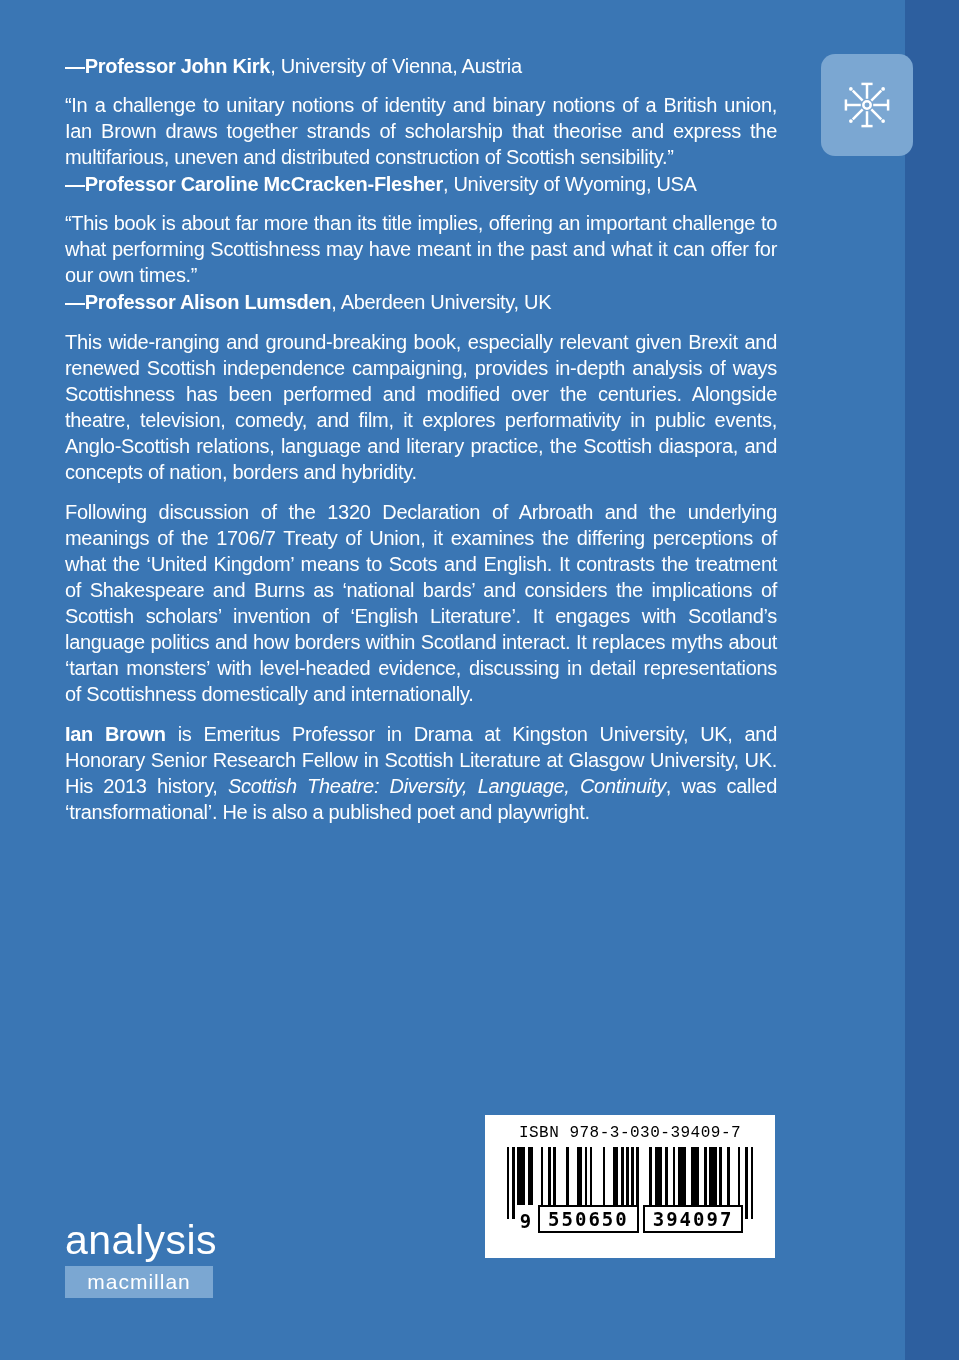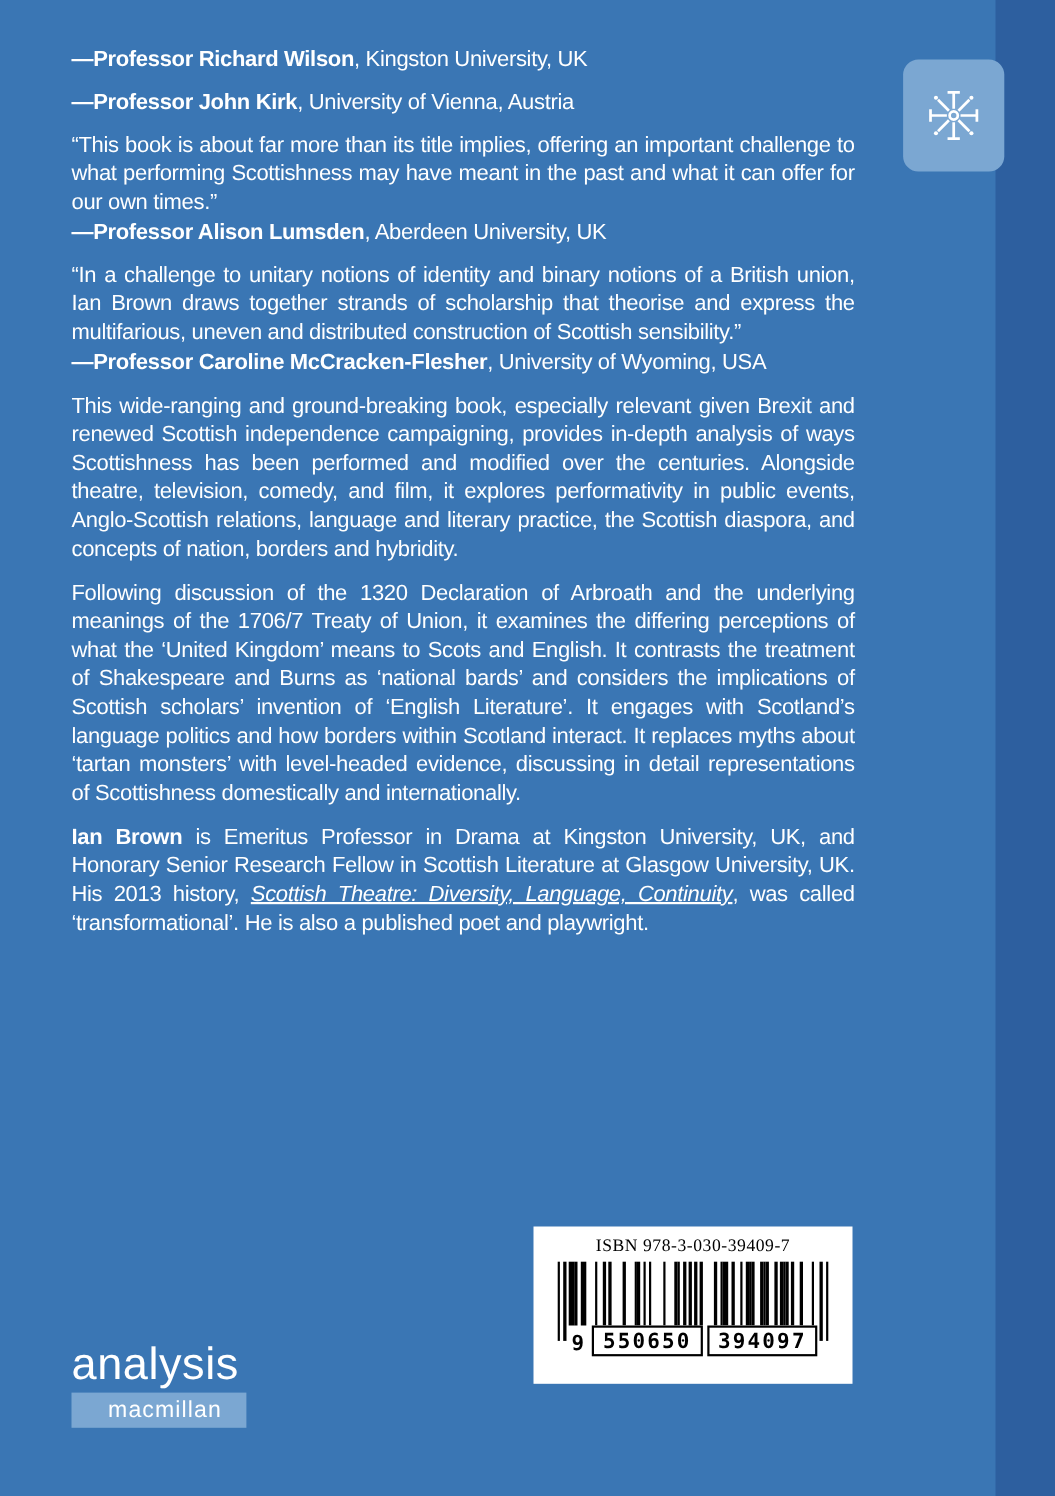--- a/index.html
+++ b/index.html
@@ -43,35 +43,35 @@
     letter-spacing: -0.3px;
   }
   .quote-block { margin-bottom: 13px; }
   .quote-text, .para, .bio { text-align: justify; }
   .attribution { margin-top: 1px; text-align: left; }
   .attribution b { font-weight: bold; }
   .para { margin: 0 0 14px 0; }
   .desc-section { margin-top: 14px; }
   .bio { margin-top: 13px; }
   .bio b { font-weight: bold; }
-  .bio i { font-style: italic; text-decoration: underline; }
+  .bio i { font-style: italic; }
 
   
   .barcode-box {
     position: absolute;
     left: 485px; top: 1115px;
     width: 290px; height: 143px;
     background: #ffffff;
     color: #000000;
     display: flex;
     flex-direction: column;
     align-items: center;
   }
   .isbn-label {
-    font-family: Liberation Serif, serif;
+    font-family: Liberation Mono, monospace;
     font-size: 16px;
     letter-spacing: 0.5px;
     margin-top: 9px;
     white-space: nowrap;
   }
   .bars {
     margin-top: 5px;
     display: flex;
     align-items: flex-start;
     height: 72px;
@@ -124,21 +124,21 @@
     letter-spacing: 0.5px;
     font-weight: 400;
   }
   .imprint-box {
     margin-top: 4px;
     width: 148px; height: 32px;
     background: #7ba7d2;
     color: #ffffff;
     font-size: 21px;
     letter-spacing: 1px;
-    display: flex; align-items: center; justify-content: center; padding-left: 11px;
+    display: flex; align-items: center; justify-content: center;
   }
 </style>
 </head>
 <body>
 
 <div class="cover">
 
   <div class="right-band"></div>
 
   <div class="pivot-tab">
@@ -161,35 +161,34 @@
           <circle cx="76" cy="76" r="3" fill="#ffffff" stroke="none"></circle>
         <line x1="43" y1="57" x2="27" y2="73"></line>
           <circle cx="24" cy="76" r="3" fill="#ffffff" stroke="none"></circle>
       </svg>
     </span>
   </div>
 
   <div class="text-col">
 
     <div class="quote-block">
-      <div class="attribution"><b>—Professor Richard Wilson</b><span>, Kingston University, UK</span></div>
     </div>
 
     <div class="quote-block">
       <div class="attribution"><b>—Professor John Kirk</b><span>, University of Vienna, Austria</span></div>
+    </div>
+
+    <div class="quote-block">
+      <div class="quote-text">“In a challenge to unitary notions of identity and binary notions of a British union, Ian Brown draws together strands of scholarship that theorise and express the multifarious, uneven and distributed construction of Scottish sensibility.”</div>
+      <div class="attribution"><b>—Professor Caroline McCracken-Flesher</b><span>, University of Wyoming, USA</span></div>
     </div>
 
     <div class="quote-block">
       <div class="quote-text">“This book is about far more than its title implies, offering an important challenge to what performing Scottishness may have meant in the past and what it can offer for our own times.”</div>
       <div class="attribution"><b>—Professor Alison Lumsden</b><span>, Aberdeen University, UK</span></div>
-    </div>
-
-    <div class="quote-block">
-      <div class="quote-text">“In a challenge to unitary notions of identity and binary notions of a British union, Ian Brown draws together strands of scholarship that theorise and express the multifarious, uneven and distributed construction of Scottish sensibility.”</div>
-      <div class="attribution"><b>—Professor Caroline McCracken-Flesher</b><span>, University of Wyoming, USA</span></div>
     </div>
 
     <div class="desc-section">
       <div class="para">This wide-ranging and ground-breaking book, especially relevant given Brexit and renewed Scottish independence campaigning, provides in-depth analysis of ways Scottishness has been performed and modified over the centuries. Alongside theatre, television, comedy, and film, it explores performativity in public events, Anglo-Scottish relations, language and literary practice, the Scottish diaspora, and concepts of nation, borders and hybridity.</div>
       <div class="para">Following discussion of the 1320 Declaration of Arbroath and the underlying meanings of the 1706/7 Treaty of Union, it examines the differing perceptions of what the ‘United Kingdom’ means to Scots and English. It contrasts the treatment of Shakespeare and Burns as ‘national bards’ and considers the implications of Scottish scholars’ invention of ‘English Literature’. It engages with Scotland’s language politics and how borders within Scotland interact. It replaces myths about ‘tartan monsters’ with level-headed evidence, discussing in detail representations of Scottishness domestically and internationally.</div>
     </div>
 
     <div class="bio">
       <b>Ian Brown</b><span> is Emeritus Professor in Drama at Kingston University, UK, and Honorary Senior Research Fellow in Scottish Literature at Glasgow University, UK. His 2013 history, </span><i>Scottish Theatre: Diversity, Language, Continuity</i><span>, was called ‘transformational’. He is also a published poet and playwright.</span>
     </div>

